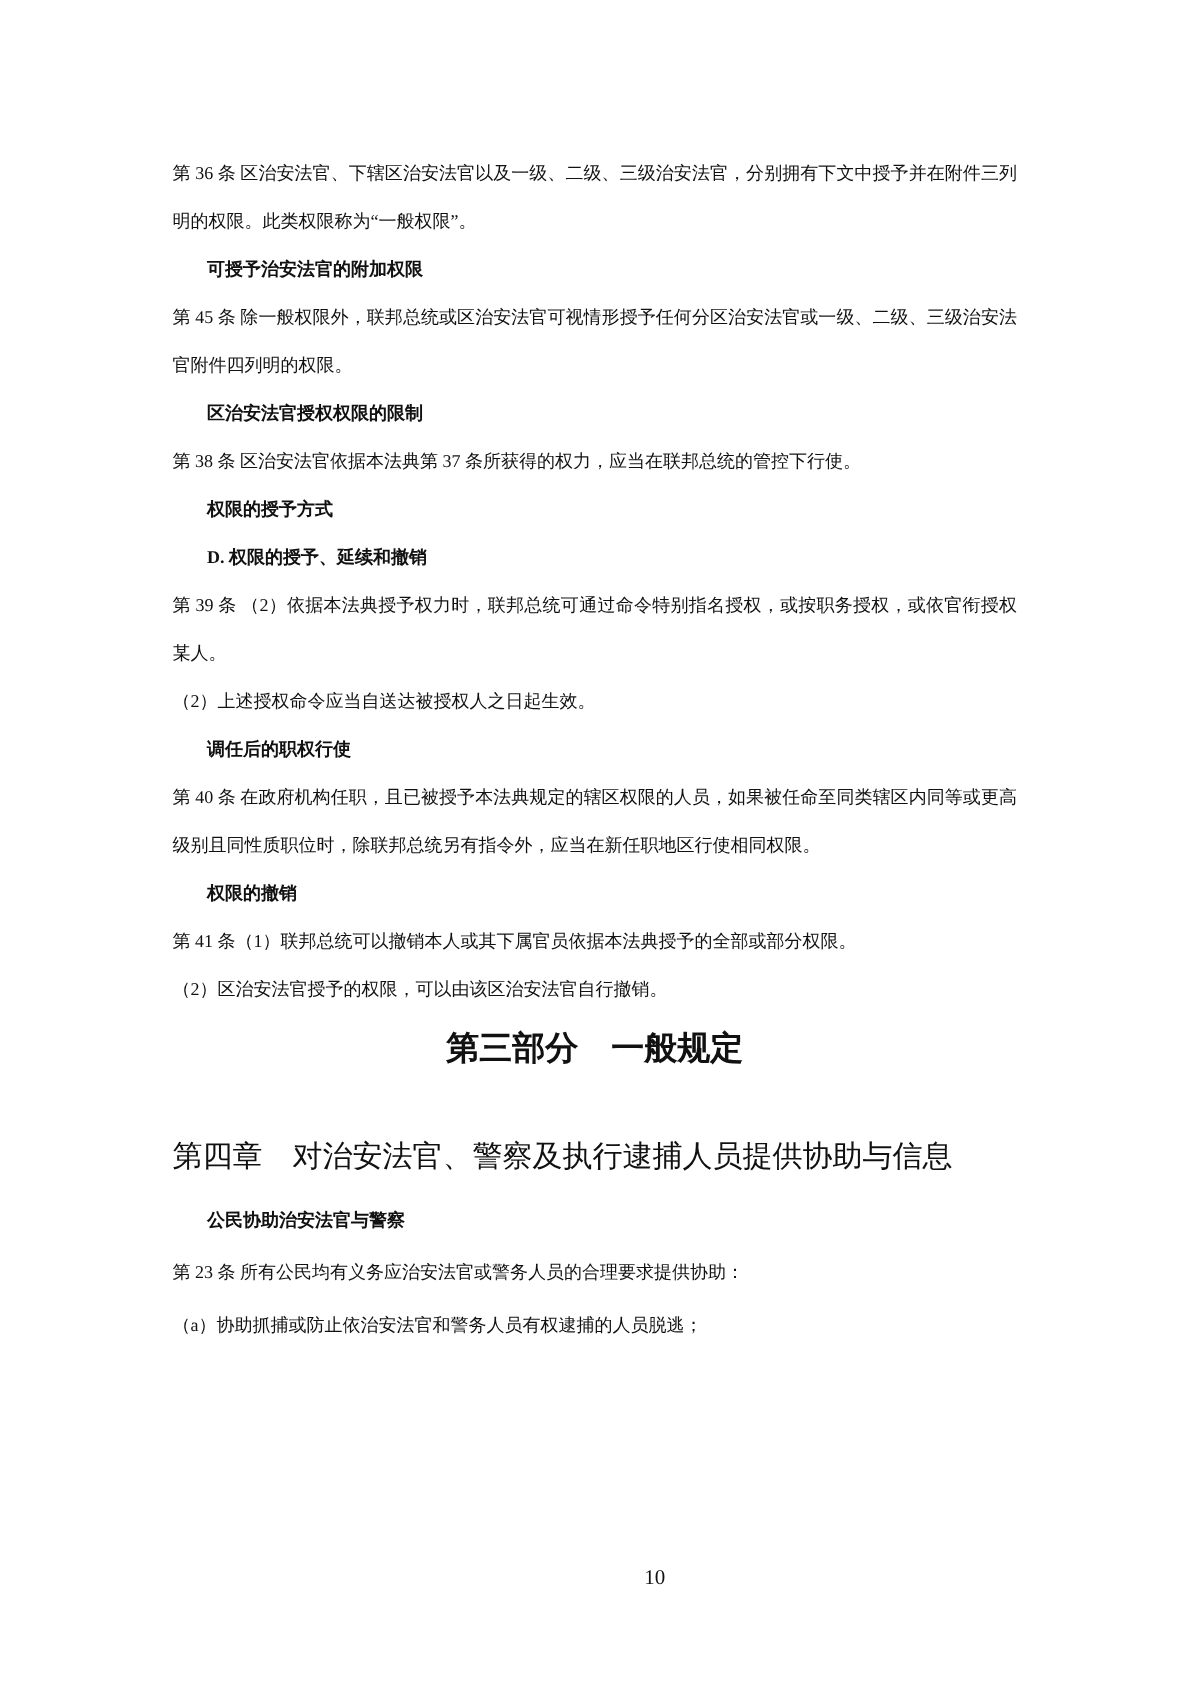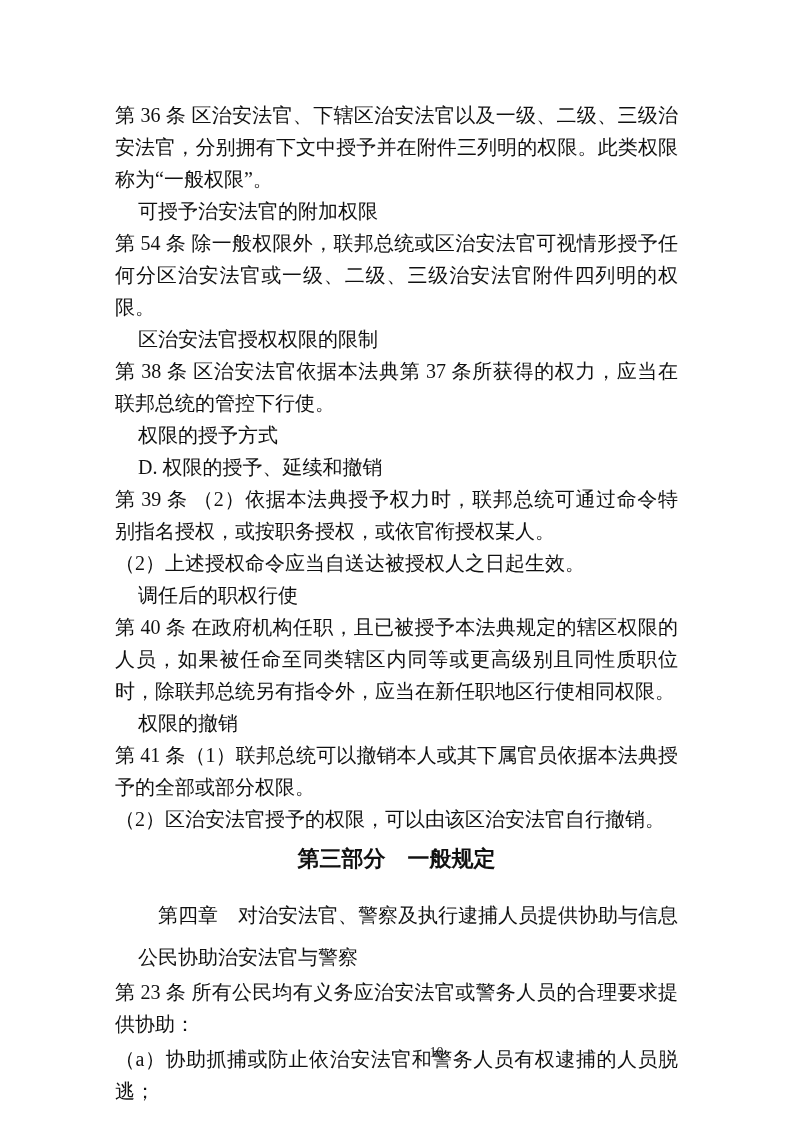--- a/index.html
+++ b/index.html
@@ -17,47 +17,47 @@
     color: #111111;
   }
   .doc-body {
     position: absolute;
     left: 115px;
     top: 99px;
     width: 563px;
   }
   .para {
     margin: 0;
-    font-size: 20px;
+    font-size: 12px;
     line-height: 32px;
     color: #111111;
   }
   .article {
     text-align: justify;
     word-break: normal;
   }
   .heading {
-    font-weight: normal;
+    font-weight: bold;
     padding-left: 23px;
     text-align: left;
   }
   .section-title {
     font-weight: bold;
     font-size: 22px;
     line-height: 36px;
     text-align: center;
     margin-top: 6px;
     padding-left: 0;
   }
   .chapter-title {
     font-weight: normal;
     font-size: 20px;
     line-height: 32px;
-    text-align: right;
-    margin-top: 22px;
+    text-align: left;
+    margin-top: 38px;
     padding-left: 0;
   }
   .chapter-title + .heading {
     margin-top: 10px;
   }
   .chapter-title ~ .article {
     margin-top: 3px;
   }
   .page-footer {
     position: absolute;
@@ -71,21 +71,21 @@
     padding-left: 40px;
   }
 </style>
 </head>
 <body>
 
 <div class="page">
   <main class="doc-body">
       <div class="para article">第 36 条 区治安法官、下辖区治安法官以及一级、二级、三级治安法官，分别拥有下文中授予并在附件三列明的权限。此类权限称为“一般权限”。</div>
       <div class="para heading">可授予治安法官的附加权限</div>
-      <div class="para article">第 54 条 除一般权限外，联邦总统或区治安法官可视情形授予任何分区治安法官或一级、二级、三级治安法官附件四列明的权限。</div>
+      <div class="para article">第 45 条 除一般权限外，联邦总统或区治安法官可视情形授予任何分区治安法官或一级、二级、三级治安法官附件四列明的权限。</div>
       <div class="para heading">区治安法官授权权限的限制</div>
       <div class="para article">第 38 条 区治安法官依据本法典第 37 条所获得的权力，应当在联邦总统的管控下行使。</div>
       <div class="para heading">权限的授予方式</div>
       <div class="para heading">D. 权限的授予、延续和撤销</div>
       <div class="para article">第 39 条 （2）依据本法典授予权力时，联邦总统可通过命令特别指名授权，或按职务授权，或依官衔授权某人。</div>
       <div class="para article">（2）上述授权命令应当自送达被授权人之日起生效。</div>
       <div class="para heading">调任后的职权行使</div>
       <div class="para article">第 40 条 在政府机构任职，且已被授予本法典规定的辖区权限的人员，如果被任命至同类辖区内同等或更高级别且同性质职位时，除联邦总统另有指令外，应当在新任职地区行使相同权限。</div>
       <div class="para heading">权限的撤销</div>
       <div class="para article">第 41 条（1）联邦总统可以撤销本人或其下属官员依据本法典授予的全部或部分权限。</div>

